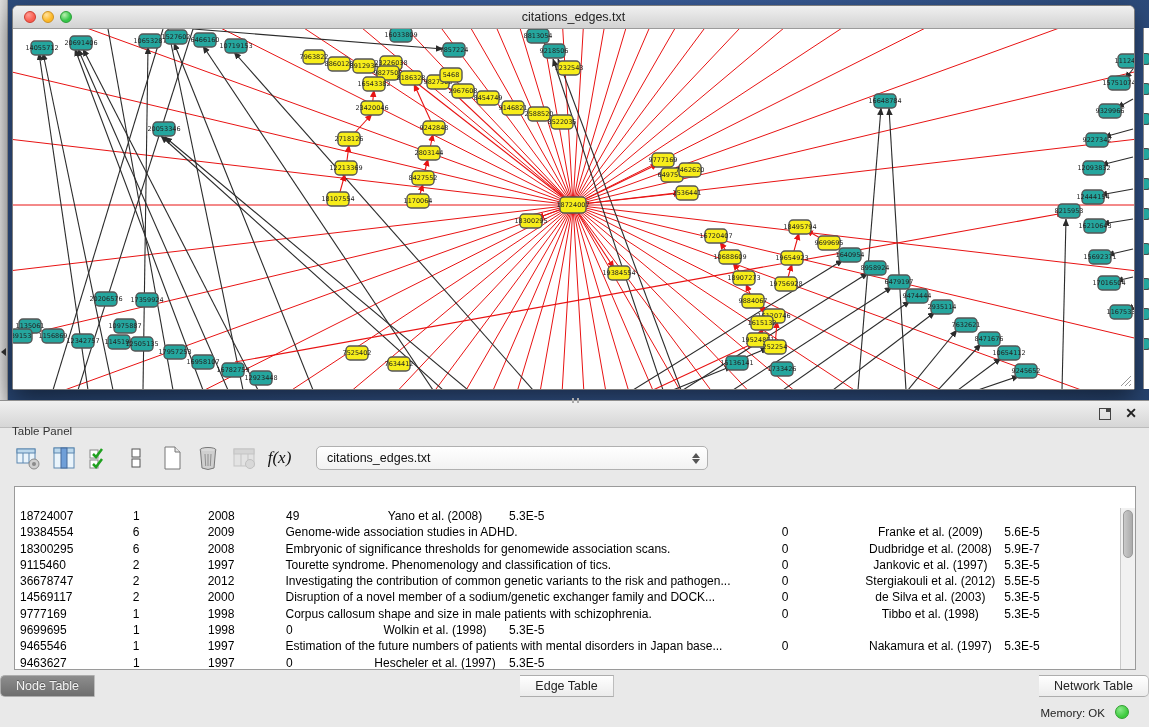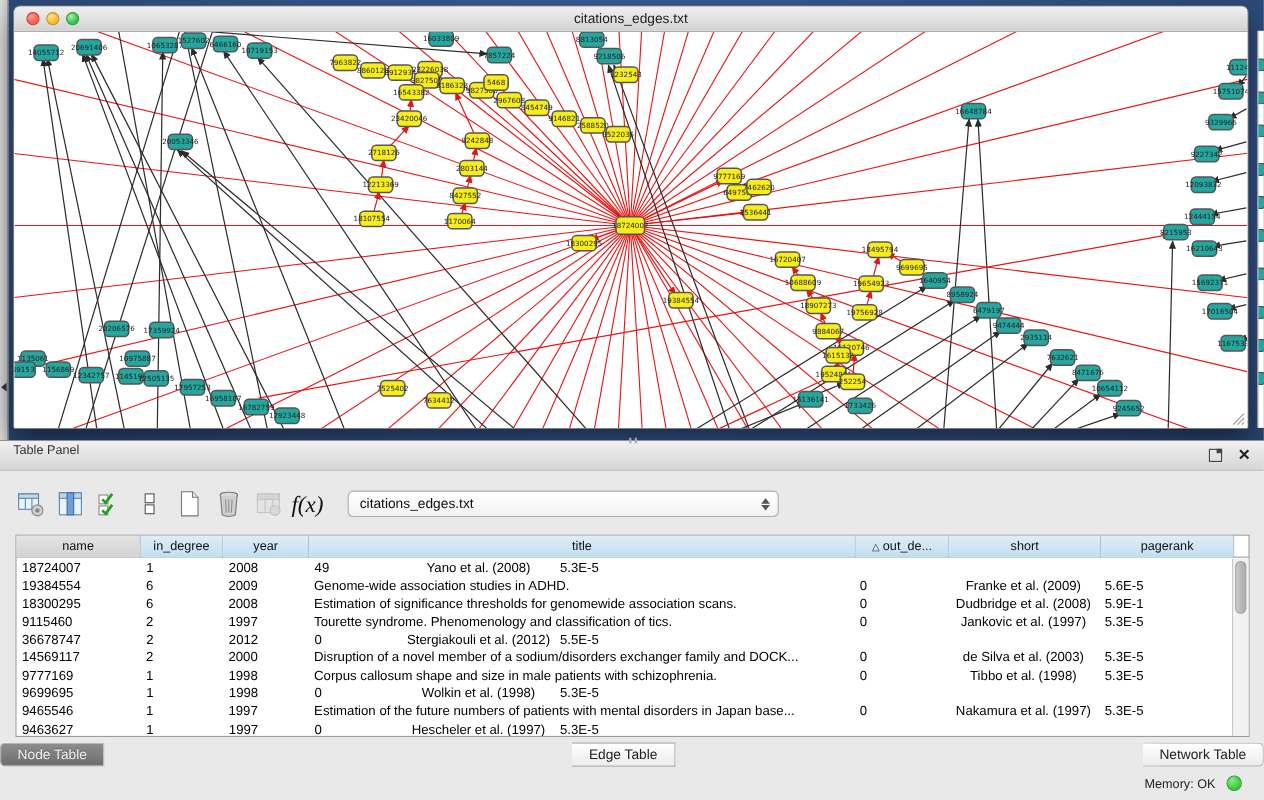--- a/index.html
+++ b/index.html
@@ -37,30 +37,30 @@
   .sliver-node { position:absolute; left:0; width:6px; height:12px;
     background:#25a69e; border:1px solid #4a4a4a; border-left:none; border-radius:0 3px 3px 0; }
 
   
   #table-panel { position:absolute; left:0; top:400px; width:1149px; height:327px;
     background:#e9e9e9; border-top:1px solid #8f8f8f; }
   #panel-titlebar { position:relative; height:27px;
     background:linear-gradient(#f0f0f0,#d6d6d6); border-bottom:1px solid #bcbcbc; }
   #panel-grip { position:absolute; left:572px; top:-3px; width:7px; height:5px;
     border-left:2px solid #aaa; border-right:2px solid #aaa; }
-  #panel-title { position:absolute; left:12px; top:3px; font-size:11.5px; color:#333; }
+  #panel-title { position:absolute; left:12px; top:24px; font-size:11.5px; color:#333; }
   #float-icon { position:absolute; right:38px; top:7px; width:12px; height:12px;
     border:1.5px solid #444; }
   #float-icon::after { content:""; position:absolute; right:-1px; top:-1px; width:5px; height:4px; background:#444; }
   #close-icon { position:absolute; right:12px; top:4px; font-size:14px; font-weight:bold; color:#222; cursor:default; }
 
   #toolbar { position:absolute; left:14px; top:40px; height:34px; display:flex; align-items:center; gap:9px; }
   .tb-icon { width:27px; height:27px; display:flex; align-items:center; justify-content:center; }
   .tb-icon svg { display:block; }
-  #fx-icon { font-family:"Liberation Serif", serif; font-style:italic; font-size:21px; color:#111; }
+  #fx-icon { font-family:"Liberation Serif", serif; font-style:italic; font-size:17px; color:#111; }
   #table-selector { margin-left:14px; width:392px; height:24px; background:linear-gradient(#ffffff,#f2f2f2);
     border:1px solid #b0b0b0; border-radius:5px; position:relative;
     font-size:12.5px; color:#111; line-height:22px; padding-left:10px; }
   #selector-stepper { position:absolute; right:7px; top:4px; }
   #selector-stepper div { width:0; height:0; margin:1.5px 0; }
   #selector-stepper .up { border-left:4px solid transparent; border-right:4px solid transparent; border-bottom:5px solid #555; }
   #selector-stepper .dn { border-left:4px solid transparent; border-right:4px solid transparent; border-top:5px solid #555; }
 
   #data-table { position:absolute; left:14px; top:85px; width:1122px; height:184px;
     background:#fff; border:1px solid #9a9a9a; }
@@ -704,44 +704,20 @@
       <div id="table-selector">
         <span>citations_edges.txt</span>
         <div id="selector-stepper">
           <div class="up"></div>
             <div class="dn"></div>
         </div>
       </div>
     </div>
 
     <div id="data-table">
-      <div id="thead">
-          <div class="th gray" style="width: 113px;">
-            <span>name</span>
-          </div>
-          <div class="th" style="width: 75px;">
-            <span>in_degree</span>
-          </div>
-          <div class="th" style="width: 78px;">
-            <span>year</span>
-          </div>
-          <div class="th" style="width: 497px;">
-            <span>title</span>
-          </div>
-          <div class="th" style="width: 85px;">
-            <span class="sort">△</span>
-            <span>out_de...</span>
-          </div>
-          <div class="th" style="width: 138px;">
-            <span>short</span>
-          </div>
-          <div class="th" style="width: 121px;">
-            <span>pagerank</span>
-          </div>
-        </div>
       <div id="tbody">
           <div class="tr">
             <div class="td" style="width: 113px;">18724007</div>
             <div class="td" style="width: 75px;">1</div>
             <div class="td" style="width: 78px;">2008</div>
             <div class="td" style="width: 85px;">49</div>
             <div class="td center" style="width: 138px;">Yano et al. (2008)</div>
             <div class="td" style="width: 121px;">5.3E-5</div>
           </div>
           <div class="tr">
@@ -750,47 +726,48 @@
             <div class="td" style="width: 78px;">2009</div>
             <div class="td" style="width: 497px;">Genome-wide association studies in ADHD.</div>
             <div class="td" style="width: 85px;">0</div>
             <div class="td center" style="width: 138px;">Franke et al. (2009)</div>
             <div class="td" style="width: 121px;">5.6E-5</div>
           </div>
           <div class="tr">
             <div class="td" style="width: 113px;">18300295</div>
             <div class="td" style="width: 75px;">6</div>
             <div class="td" style="width: 78px;">2008</div>
-            <div class="td" style="width: 497px;">Estimation of significance thresholds for genomewide association scans.</div>
+            <div class="td" style="width: 497px;">Embryonic of significance thresholds for genomewide association scans.</div>
             <div class="td" style="width: 85px;">0</div>
             <div class="td center" style="width: 138px;">Dudbridge et al. (2008)</div>
-            <div class="td" style="width: 121px;">5.9E-1</div>
+            <div class="td" style="width: 121px;">5.9E-7</div>
           </div>
           <div class="tr">
             <div class="td" style="width: 113px;">9115460</div>
             <div class="td" style="width: 75px;">2</div>
             <div class="td" style="width: 78px;">1997</div>
             <div class="td" style="width: 497px;">Tourette syndrome. Phenomenology and classification of tics.</div>
             <div class="td" style="width: 85px;">0</div>
             <div class="td center" style="width: 138px;">Jankovic et al. (1997)</div>
             <div class="td" style="width: 121px;">5.3E-5</div>
           </div>
           <div class="tr">
             <div class="td" style="width: 113px;">36678747</div>
             <div class="td" style="width: 75px;">2</div>
             <div class="td" style="width: 78px;">2012</div>
+            <div class="td" style="width: 497px;">Investigating the contribution of common genetic variants to the risk and pathogen...</div>
             <div class="td" style="width: 85px;">0</div>
             <div class="td center" style="width: 138px;">Stergiakouli et al. (2012)</div>
             <div class="td" style="width: 121px;">5.5E-5</div>
           </div>
           <div class="tr">
             <div class="td" style="width: 113px;">14569117</div>
             <div class="td" style="width: 75px;">2</div>
             <div class="td" style="width: 78px;">2000</div>
-            <div class="td" style="width: 497px;">Disruption of a novel member of a sodium/disorders exchanger family and DOCK...</div>
+            <div class="td" style="width: 497px;">Disruption of a novel member of a sodium/genetic exchanger family and DOCK...</div>
             <div class="td" style="width: 85px;">0</div>
             <div class="td center" style="width: 138px;">de Silva et al. (2003)</div>
             <div class="td" style="width: 121px;">5.3E-5</div>
           </div>
           <div class="tr">
             <div class="td" style="width: 113px;">9777169</div>
             <div class="td" style="width: 75px;">1</div>
             <div class="td" style="width: 78px;">1998</div>
             <div class="td" style="width: 497px;">Corpus callosum shape and size in male patients with schizophrenia.</div>
             <div class="td" style="width: 85px;">0</div>

